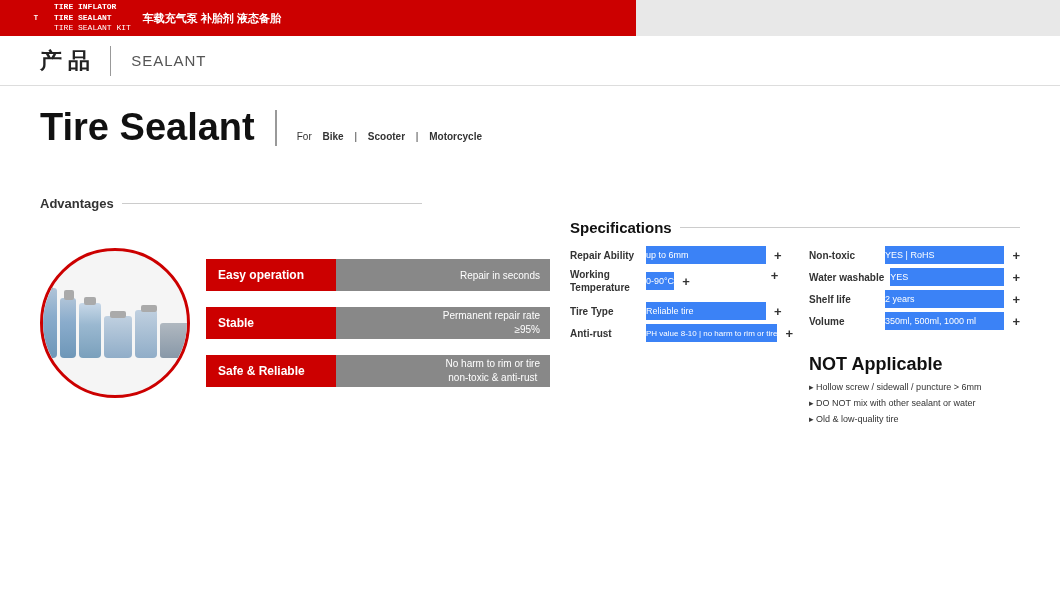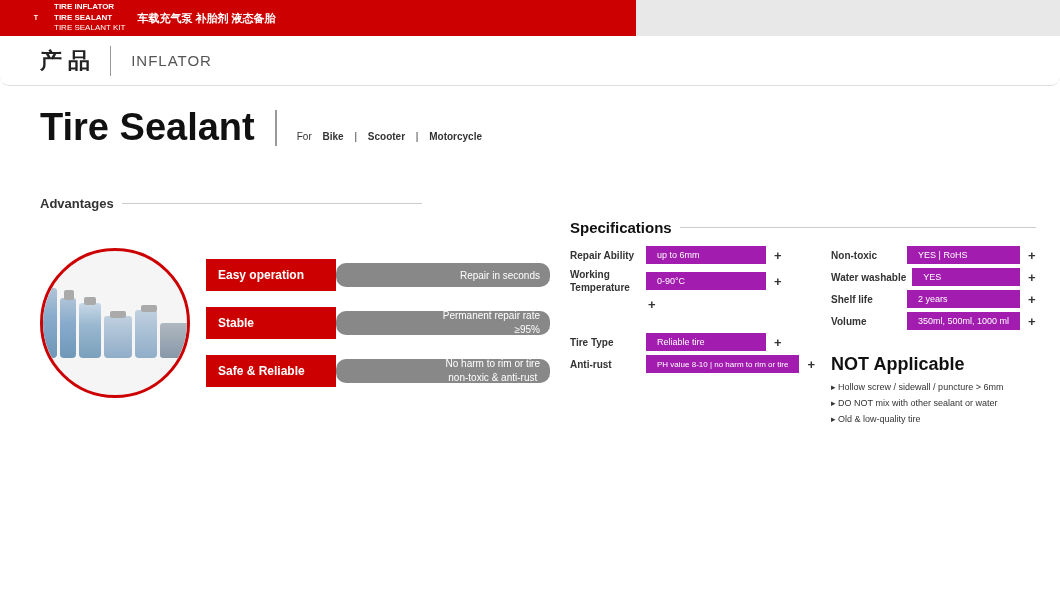--- a/index.html
+++ b/index.html
@@ -17,39 +17,39 @@
       background: linear-gradient(to right, #cc0000, #cc0000 60%, #e8e8e8 60%);
       display: flex;
       align-items: center;
       justify-content: space-between;
       padding: 0 16px 0 10px;
     }
     .header-left {
       display: flex;
       flex-direction: column;
       justify-content: flex-end;
+      font-family: Liberation Mono, monospace;
     }
     .header-logo-text {
       color: white;
       font-size: 9px;
       font-weight: bold;
       line-height: 1.3;
       text-transform: uppercase;
     }
     .header-logo-text .line1 { font-size: 8px; }
     .header-logo-text .line2 { font-size: 8px; font-weight: normal; }
 
     
     .nav-bar {
       height: 50px;
       display: flex;
       align-items: center;
       padding: 0 40px;
       border-bottom: 1px solid #ddd;
-      border-radius: 9px;
     }
     .nav-chinese {
       font-size: 22px;
       font-weight: bold;
       color: #222;
       margin-right: 20px;
     }
     .nav-divider {
       width: 1px;
       height: 30px;
@@ -220,28 +220,27 @@
       display: flex;
       align-items: center;
       min-width: 130px;
       z-index: 2;
     }
     .adv-desc {
       background: #888;
       color: white;
       font-size: 10px;
       padding: 0 10px;
-      height: 24px;
+      height: 32px;
       display: flex;
       align-items: center;
       justify-content: flex-end;
       flex: 1;
       text-align: right;
       line-height: 1.3;
-      border-radius: 10px;
     }
 
     
     .specs-col {
       flex: 1;
     }
     .specs-title {
       font-size: 15px;
       font-weight: bold;
       color: #111;
@@ -265,24 +264,24 @@
     .spec-label {
       font-size: 10px;
       color: #333;
       font-weight: bold;
       min-width: 70px;
       line-height: 1.3;
     }
     .spec-bar {
       display: flex;
       align-items: center;
-      background: #a21caf;
+      background: #3b82f6;
       color: white;
       font-size: 9px;
-      padding: 2px 11px;
+      padding: 2px 0;
       height: 18px;
       flex: 1;
       max-width: 120px;
       white-space: nowrap;
     }
     .spec-plus {
       color: #333;
       font-size: 13px;
       font-weight: bold;
       cursor: pointer;
@@ -382,21 +381,21 @@
         <div class="line2">TIRE SEALANT KIT</div>
       </div>
     </div>
     <div style="color:white; font-size:11px; margin-left:12px; font-weight:bold;">车载充气泵  补胎剂  液态备胎</div>
   </div>
 </div>
 
 <div class="nav-bar">
   <div class="nav-chinese">产 品</div>
   <div class="nav-divider"></div>
-  <div class="nav-english">INFLATOR</div>
+  <div class="nav-english">SEALANT</div>
 </div>
 
 <div class="main">
 
   <div class="title-area">
     <div class="product-title">Tire Sealant</div>
     <div class="title-divider"></div>
     <div class="subtitle">
       <span>For</span>
       <span style="font-weight:bold; margin: 0 4px;">Bike</span>
@@ -446,21 +445,21 @@
       <div style="display:flex; gap:16px;">
 
         <div style="flex:1;">
 
           <div class="spec-row">
             <div class="spec-label">Repair Ability</div>
             <div class="spec-bar">up to 6mm</div>
             <div class="spec-plus">+</div>
           </div>
 
-          <div class="spec-row" style="align-items:flex-start; flex-direction:column; gap:3px; margin-bottom:21px;">
+          <div class="spec-row" style="align-items:flex-start; gap:3px; margin-bottom:8px;">
             <div style="display:flex; align-items:center; gap:6px; width:100%;">
               <div class="spec-label" style="min-width:70px; line-height:1.3;">Working<br>Temperature</div>
               <div class="spec-bar">0-90°C</div>
               <div class="spec-plus">+</div>
             </div>
             <div style="display:flex; align-items:center; gap:6px; padding-left:76px; width:100%;">
               <div class="spec-plus">+</div>
             </div>
           </div>
 

